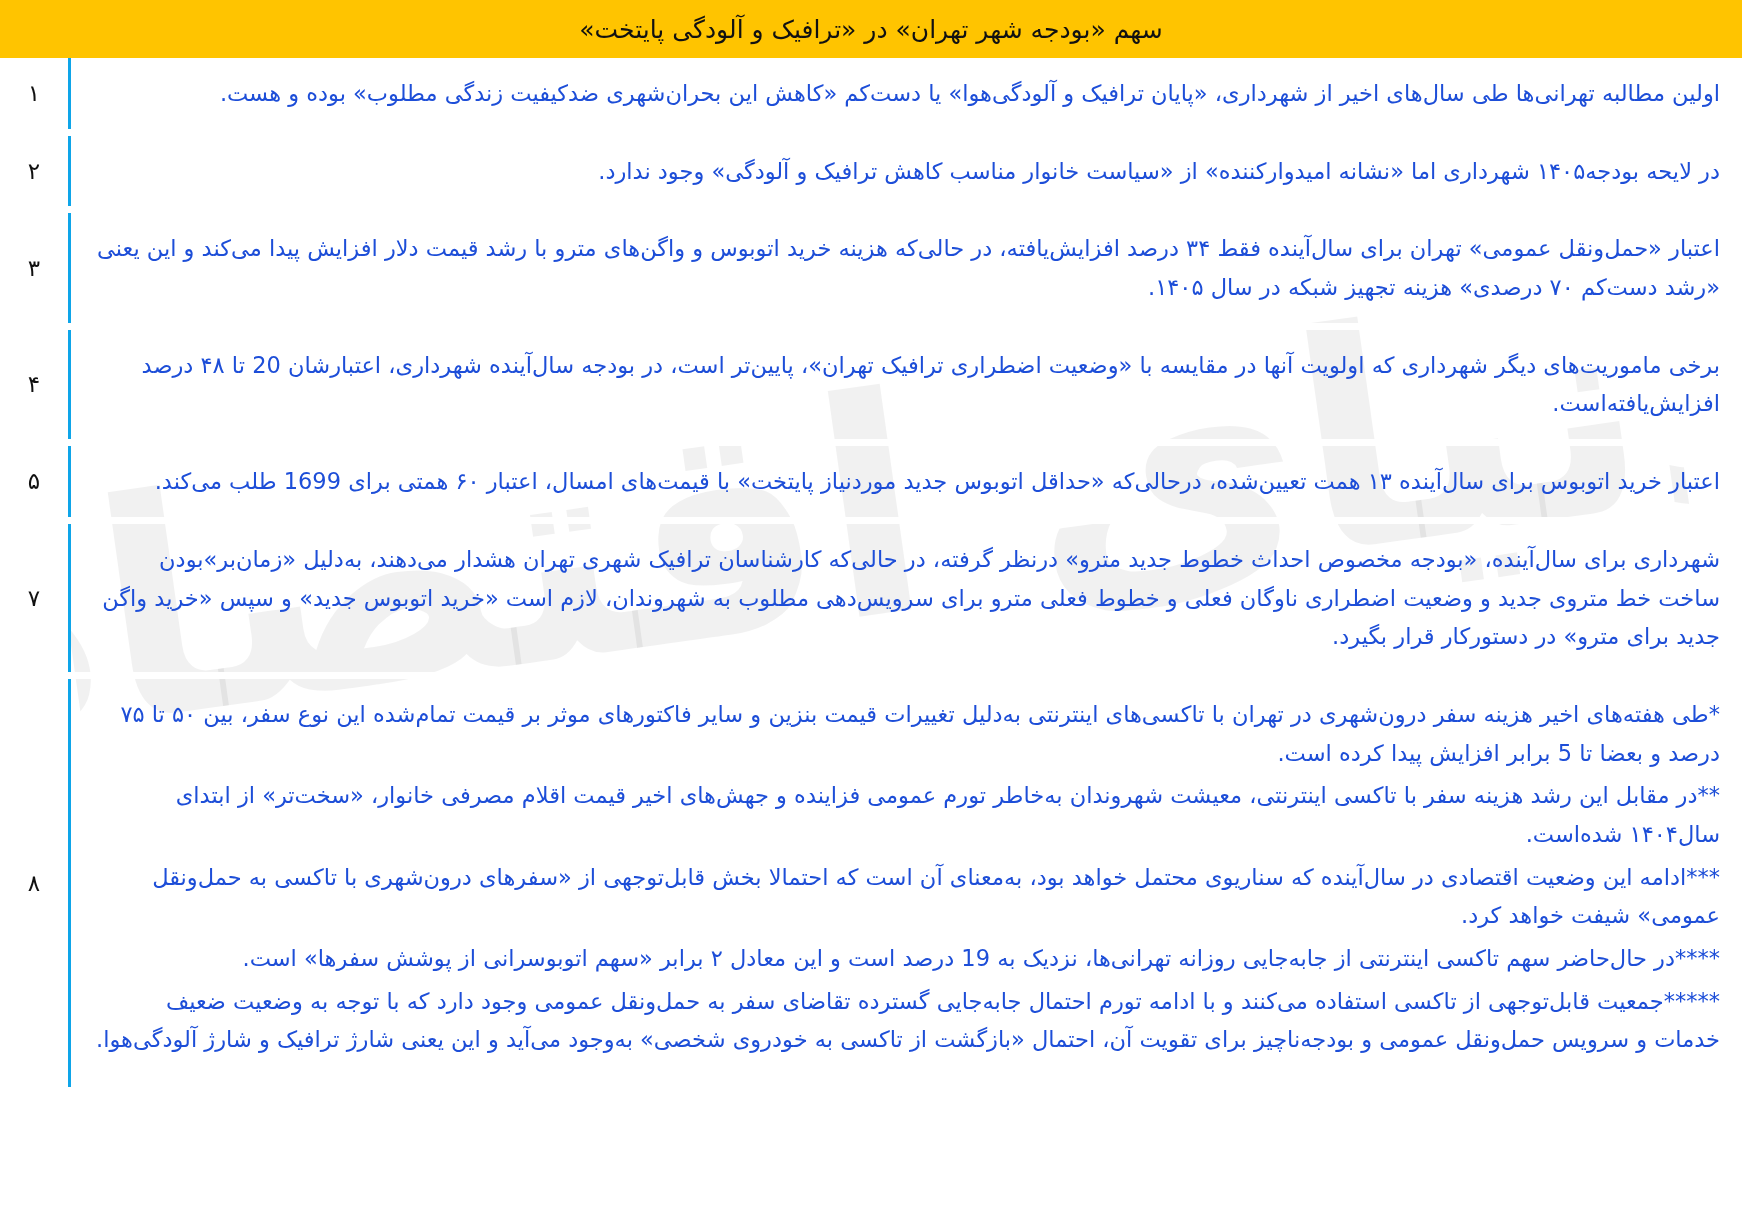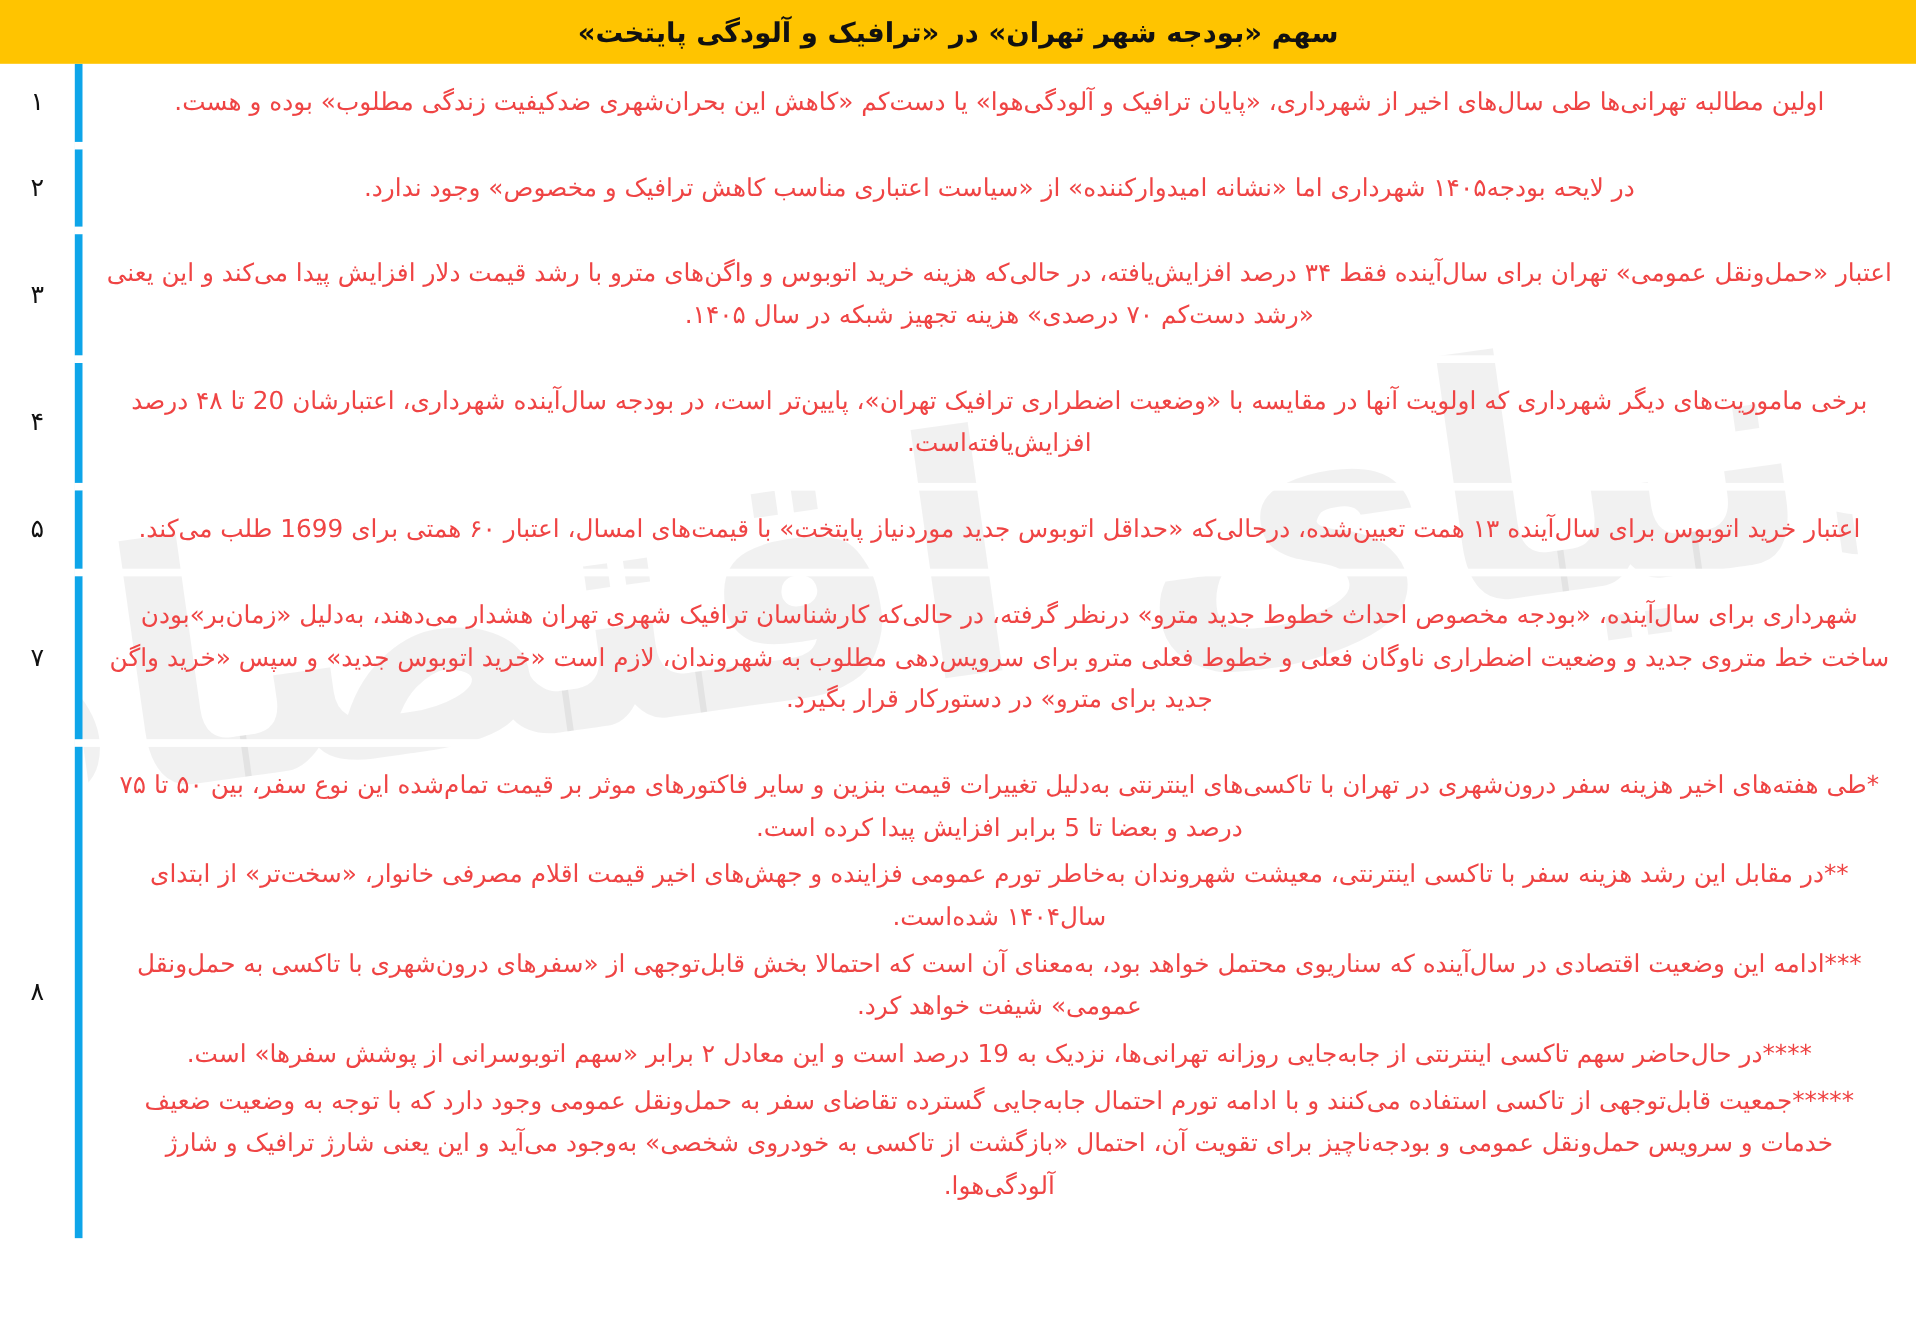--- a/index.html
+++ b/index.html
@@ -42,44 +42,44 @@
     background: #ffc400;
     height: 58px;
     display: flex;
     align-items: center;
     justify-content: center;
     position: relative;
     z-index: 2;
   }
   .title-bar .title-text {
     font-size: 25px;
-    font-weight: bold;
+    font-weight: normal;
     color: #111111;
     letter-spacing: 0px;
   }
   table.rows {
     width: 100%;
     border-collapse: collapse;
     position: relative;
     z-index: 1;
     table-layout: fixed;
   }
   table.rows td {
     vertical-align: middle;
     background: transparent;
   }
   .cell-text {
     padding: 16px 22px 16px 22px;
     font-size: 22.5px;
     line-height: 1.72;
-    color: #ef4444;
-    text-align: center;
+    color: #1d4ed8;
+    text-align: right;
     background: #f2f2f2;
     border-bottom: 7px solid #ffffff;
-    border-left: 7px solid #0ea5e9;
+    border-left: 3px solid #0ea5e9;
   }
   .cell-num {
     width: 66px;
     background: #d9d9d9;
     text-align: center;
     font-size: 23px;
     color: #111;
     border-bottom: 7px solid #ffffff;
     font-weight: normal;
   }
@@ -102,21 +102,21 @@
     <span class="title-text">سهم «بودجه شهر تهران» در «ترافیک و آلودگی پایتخت»</span>
   </div>
 
   <table class="rows">
     <tbody>
       <tr>
         <td class="cell-text">اولین مطالبه تهرانی‌ها طی سال‌های اخیر از شهرداری، «پایان ترافیک و آلودگی‌هوا» یا دست‌کم «کاهش این بحران‌شهری ضدکیفیت زندگی مطلوب» بوده و هست.</td>
         <td class="cell-num">۱</td>
       </tr>
       <tr>
-        <td class="cell-text">در لایحه بودجه۱۴۰۵ شهرداری اما «نشانه امیدوارکننده» از «سیاست اعتباری مناسب کاهش ترافیک و مخصوص» وجود ندارد.</td>
+        <td class="cell-text">در لایحه بودجه۱۴۰۵ شهرداری اما «نشانه امیدوارکننده» از «سیاست خانوار مناسب کاهش ترافیک و آلودگی» وجود ندارد.</td>
         <td class="cell-num">۲</td>
       </tr>
       <tr>
         <td class="cell-text">اعتبار «حمل‌ونقل عمومی» تهران برای سال‌آینده فقط ۳۴ درصد افزایش‌یافته، در حالی‌که هزینه خرید اتوبوس و واگن‌های مترو با رشد قیمت دلار افزایش پیدا می‌کند و این یعنی «رشد دست‌کم ۷۰ درصدی» هزینه تجهیز شبکه در سال ۱۴۰۵.</td>
         <td class="cell-num">۳</td>
       </tr>
       <tr>
         <td class="cell-text">برخی ماموریت‌های دیگر شهرداری که اولویت آنها در مقایسه با «وضعیت اضطراری ترافیک تهران»، پایین‌تر است، در بودجه سال‌آینده شهرداری، اعتبارشان 20 تا ۴۸ درصد افزایش‌یافته‌است.</td>
         <td class="cell-num">۴</td>
       </tr>

